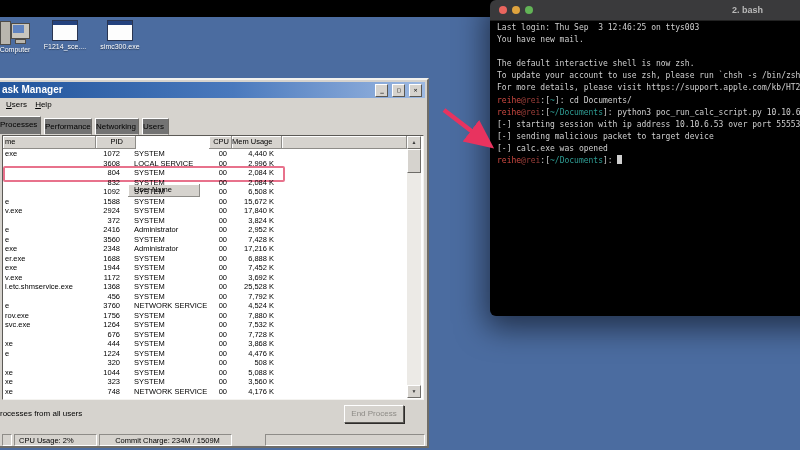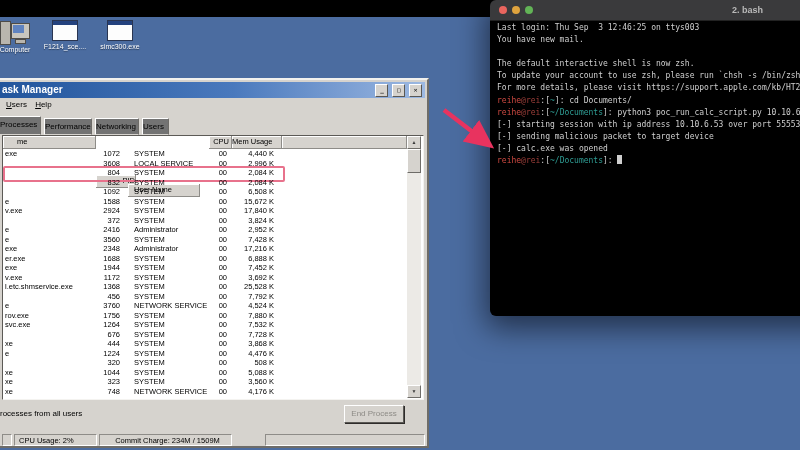--- a/index.html
+++ b/index.html
@@ -27,22 +27,22 @@
   .tm-menu span::first-letter{text-decoration:underline;}
   .tm-tabs{position:absolute;left:0;top:32px;width:425px;height:23px;}
   .tab{position:absolute;top:6px;height:17px;background:#737373;border:1px solid;border-color:#fff #6e6c68 #d6d3ce #fff;font-size:8px;text-align:left;line-height:15px;color:#000;box-sizing:border-box;}
   .tab.active{top:4px;height:19px;}
   .tab-processes{left:0;width:41px;border-left:none;}
   .tab-performance{left:44px;width:48px;}
   .tab-networking{left:95px;width:44px;}
   .tab-users{left:142px;width:27px;}
   .tm-list{position:absolute;left:2px;top:55px;width:422px;height:265px;background:#fff;border:1px solid;border-color:#5c5a56 #f4f3f0 #f4f3f0 #5c5a56;box-sizing:border-box;overflow:hidden;}
   .hcell{position:absolute;top:0;height:13px;background:#d6d3ce;border-right:1px solid #8e8c88;border-bottom:1px solid #8e8c88;box-shadow:inset 1px 1px 0 #fff;font-size:7.5px;line-height:12px;color:#000;box-sizing:border-box;white-space:nowrap;overflow:hidden;}
-  .h-name{left:0;width:93px;padding-left:14px;}
-  .h-pid{left:93px;width:40px;text-align:right;padding-right:0;margin-top:39px;}
+  .h-name{left:0;width:93px;padding-left:2px;}
+  .h-pid{left:93px;width:40px;text-align:right;padding-right:12px;}
   .h-user{left:125px;width:72px;padding-left:6px;margin-top:48px;}
   .h-cpu{left:206px;width:23px;text-align:right;padding-right:2px;}
   .h-mem{left:229px;width:50px;}
   .h-fill{left:279px;width:125px;}
   #proc-rows{position:absolute;left:0;top:13px;width:404px;height:247px;}
   .prow{position:relative;height:9.5px;}
   .pcell{position:absolute;top:0;font-size:7.5px;line-height:9.5px;color:#000;white-space:nowrap;}
   .pname{left:2px;}
   .ppid{left:93px;width:24px;text-align:right;}
   .puser{left:131px;}

